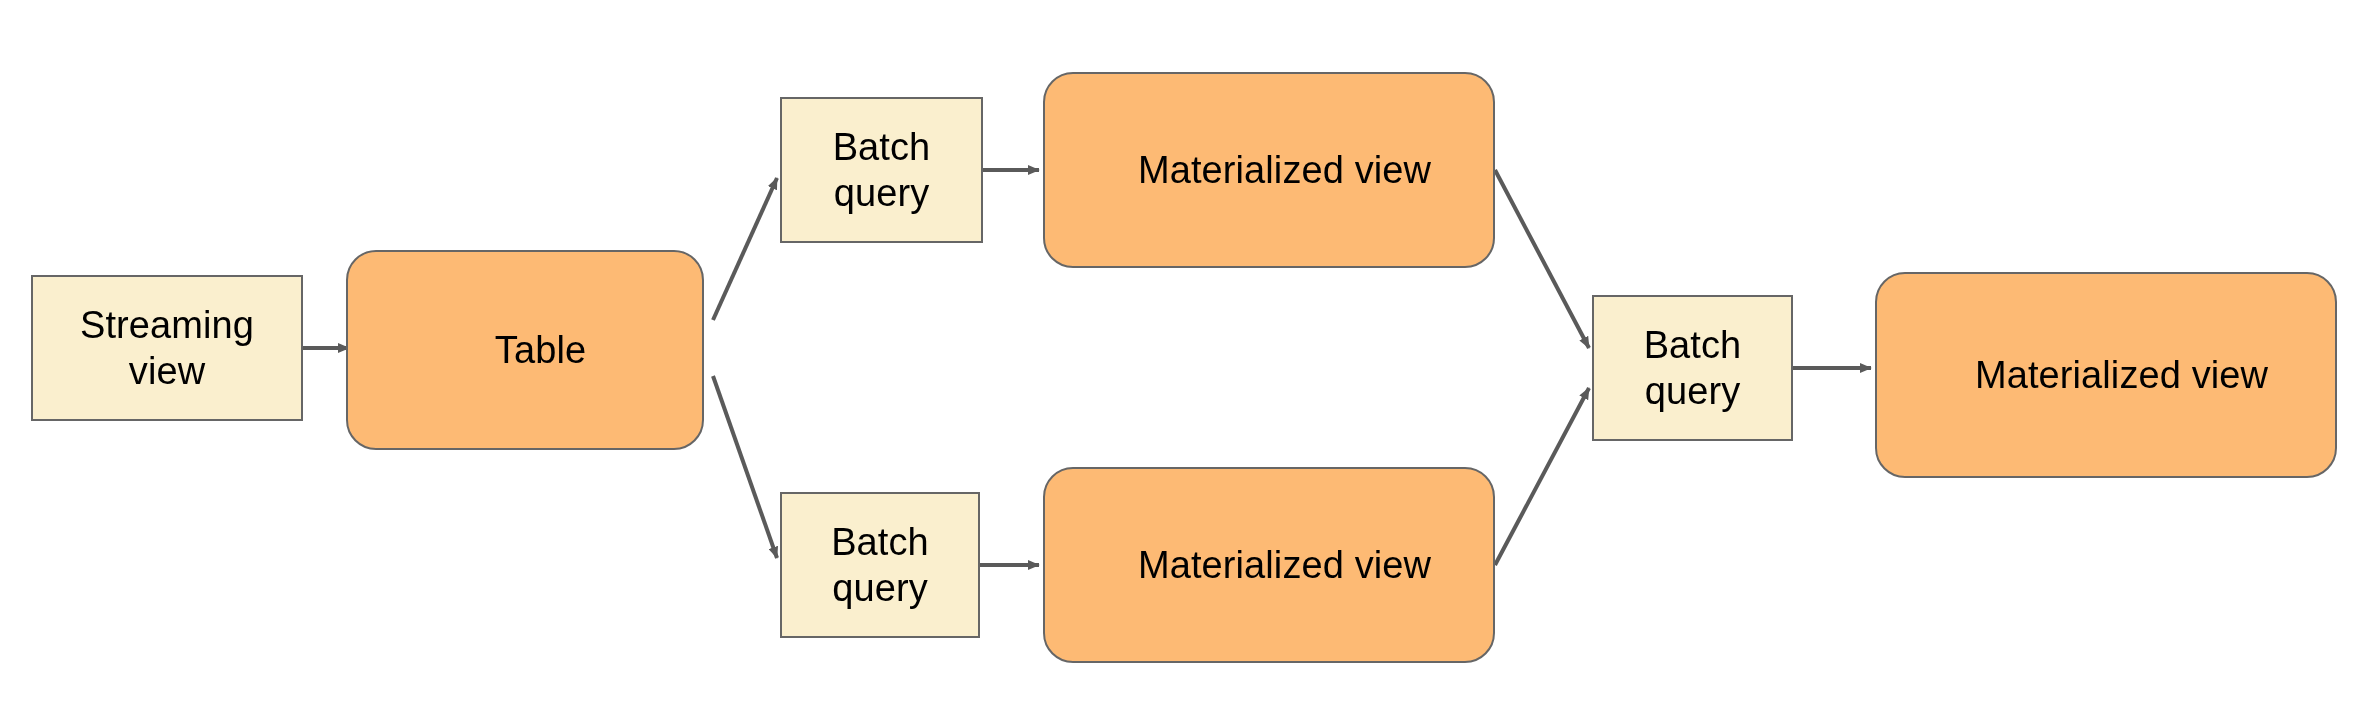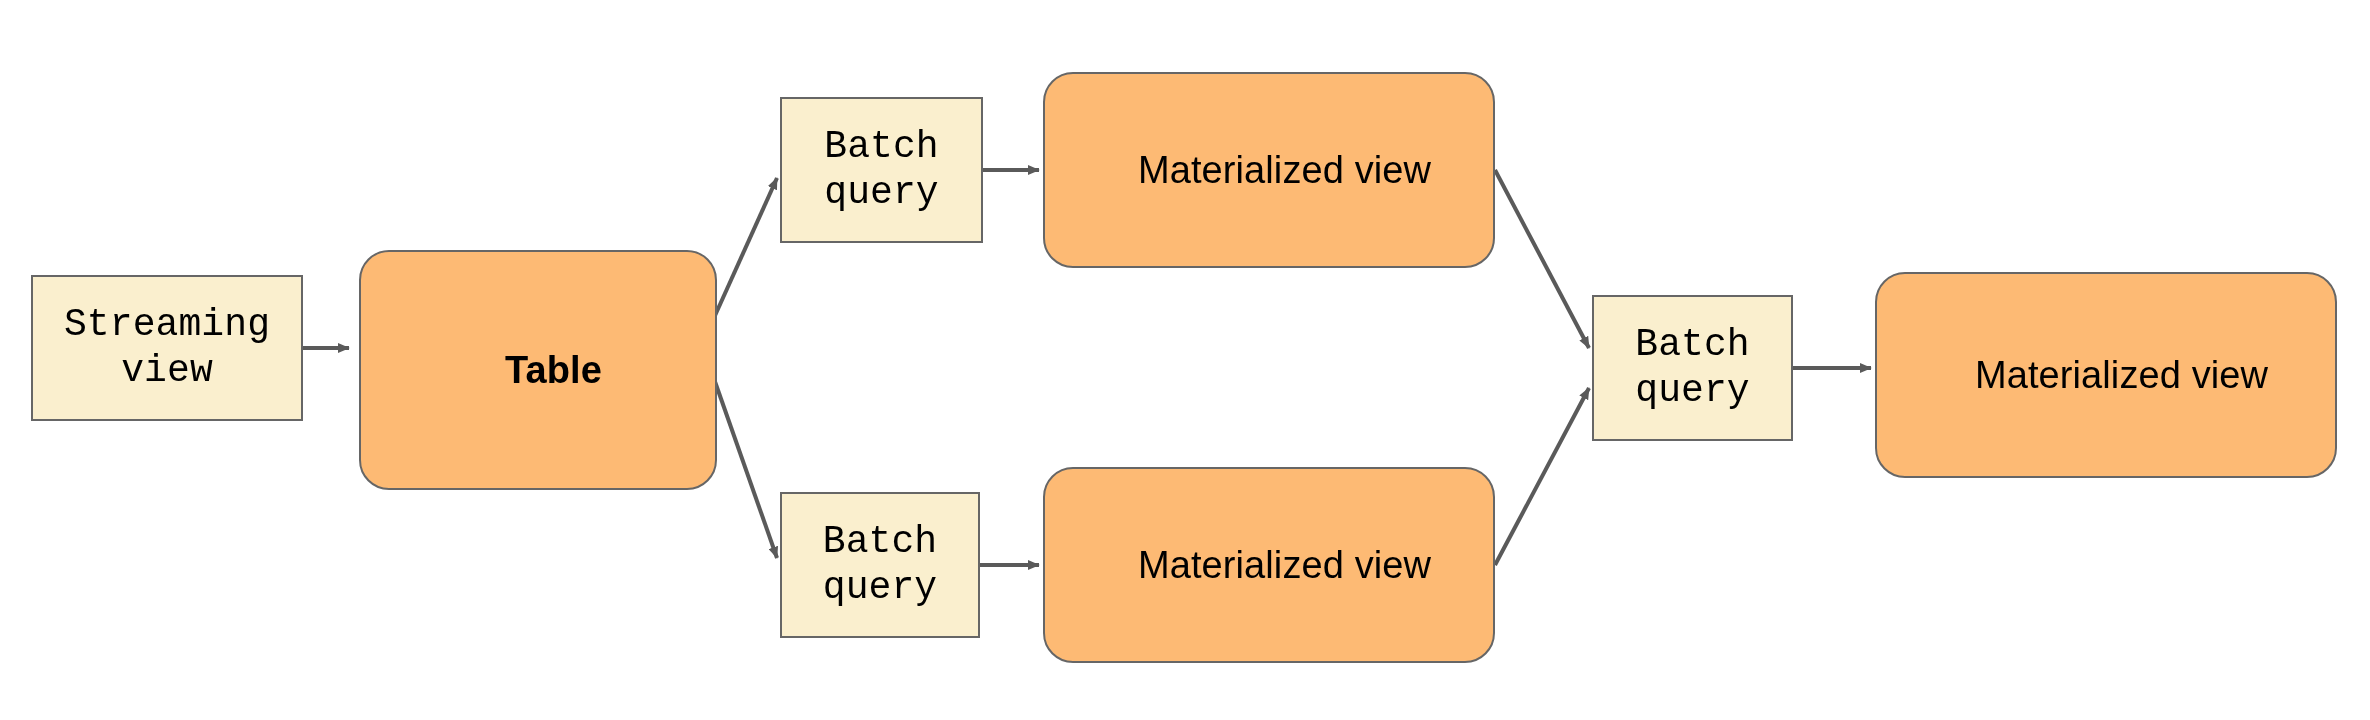--- a/index.html
+++ b/index.html
@@ -35,21 +35,20 @@
     color: #000000;
     font-size: 38px;
     line-height: 1.22;
     letter-spacing: 0.1px;
     border: 2px solid #666666;
     z-index: 2;
   }
   .node-process {
     background: #faefce;
     border-radius: 0;
-    font-family: Liberation Mono, monospace;
   }
   .node-store {
     background: #fdba74;
     border-radius: 30px;
     padding-left: 31px;
   }
   .node-label {
     display: block;
     white-space: pre-line;
     padding: 0 8px;
@@ -98,21 +97,21 @@
     <g>
       <line x1="1793" y1="368" x2="1871" y2="368" stroke="#5a5a5a" stroke-width="4" marker-end="url(#arrowhead)"></line>
     </g>
   </svg>
 
   <div class="node node-process" style="left:31px; top:275px; width:272px; height:146px;">
     <span class="node-label">Streaming
 view</span>
   </div>
 
-  <div class="node node-store" style="left:359px; top:250px; width:358px; height:240px;font-weight:bold;">
+  <div class="node node-store" style="left:346px; top:250px; width:358px; height:200px;">
     <span class="node-label">Table</span>
   </div>
 
   <div class="node node-process" style="left:780px; top:97px; width:203px; height:146px;">
     <span class="node-label">Batch
 query</span>
   </div>
 
   <div class="node node-store" style="left:1043px; top:72px; width:452px; height:196px;">
     <span class="node-label">Materialized view</span>

